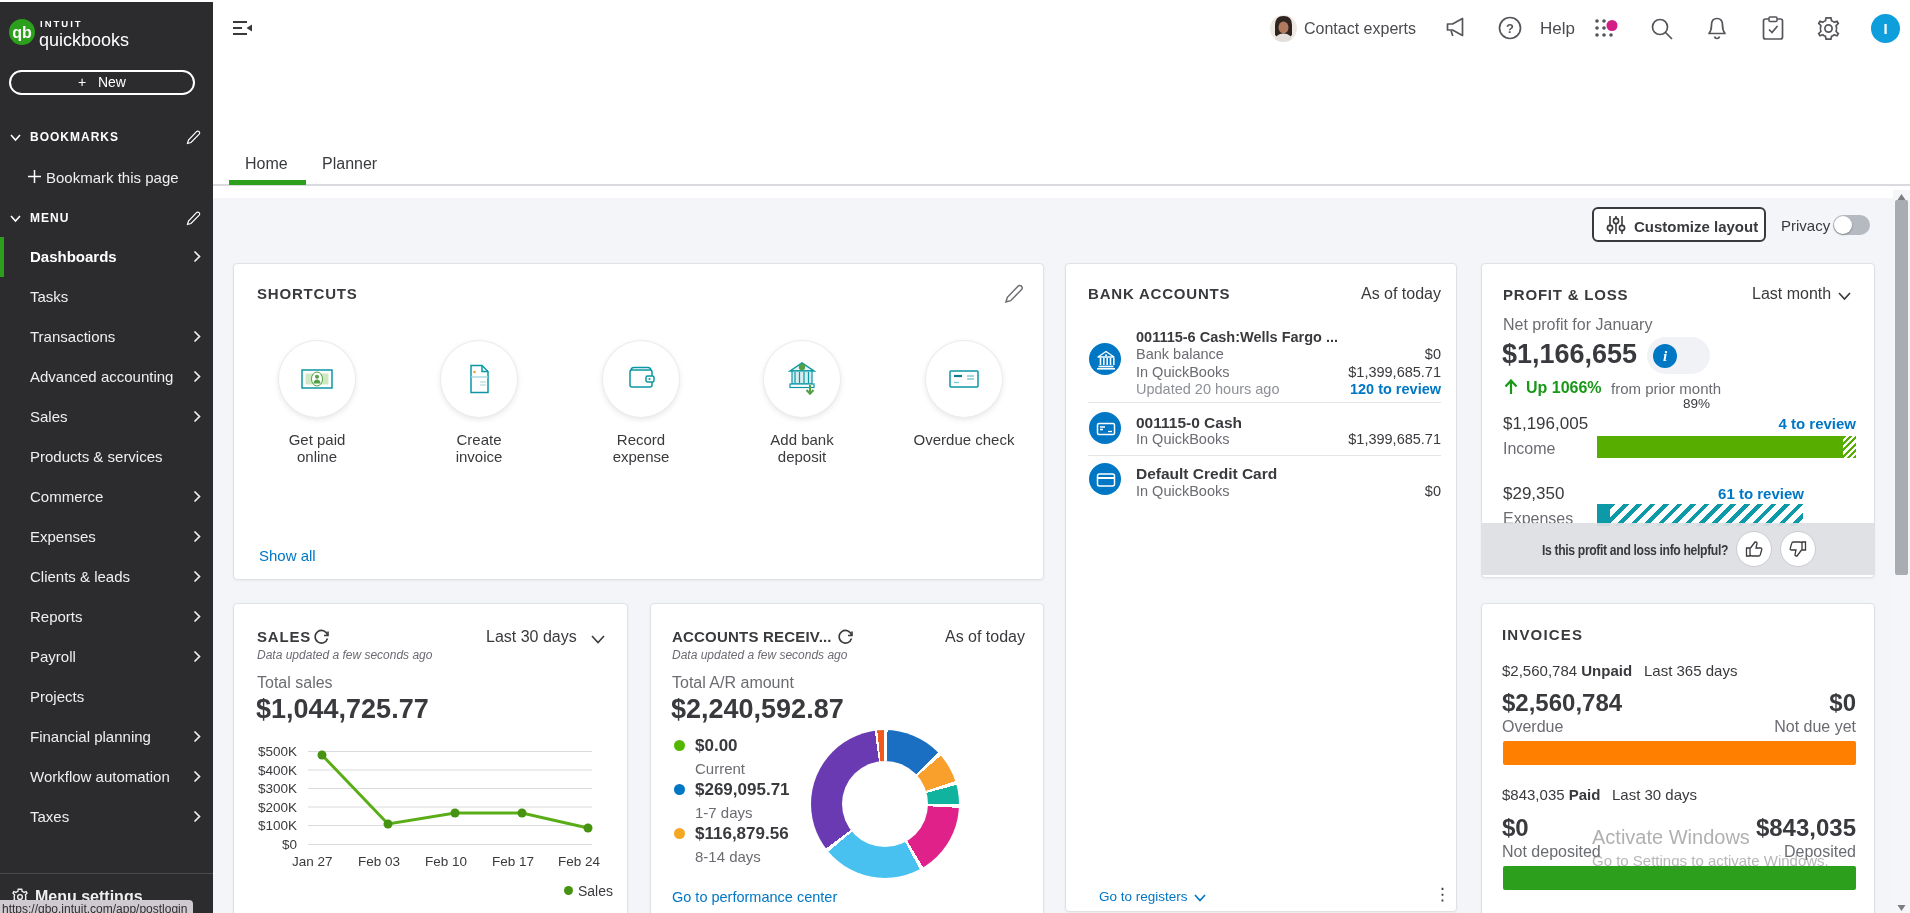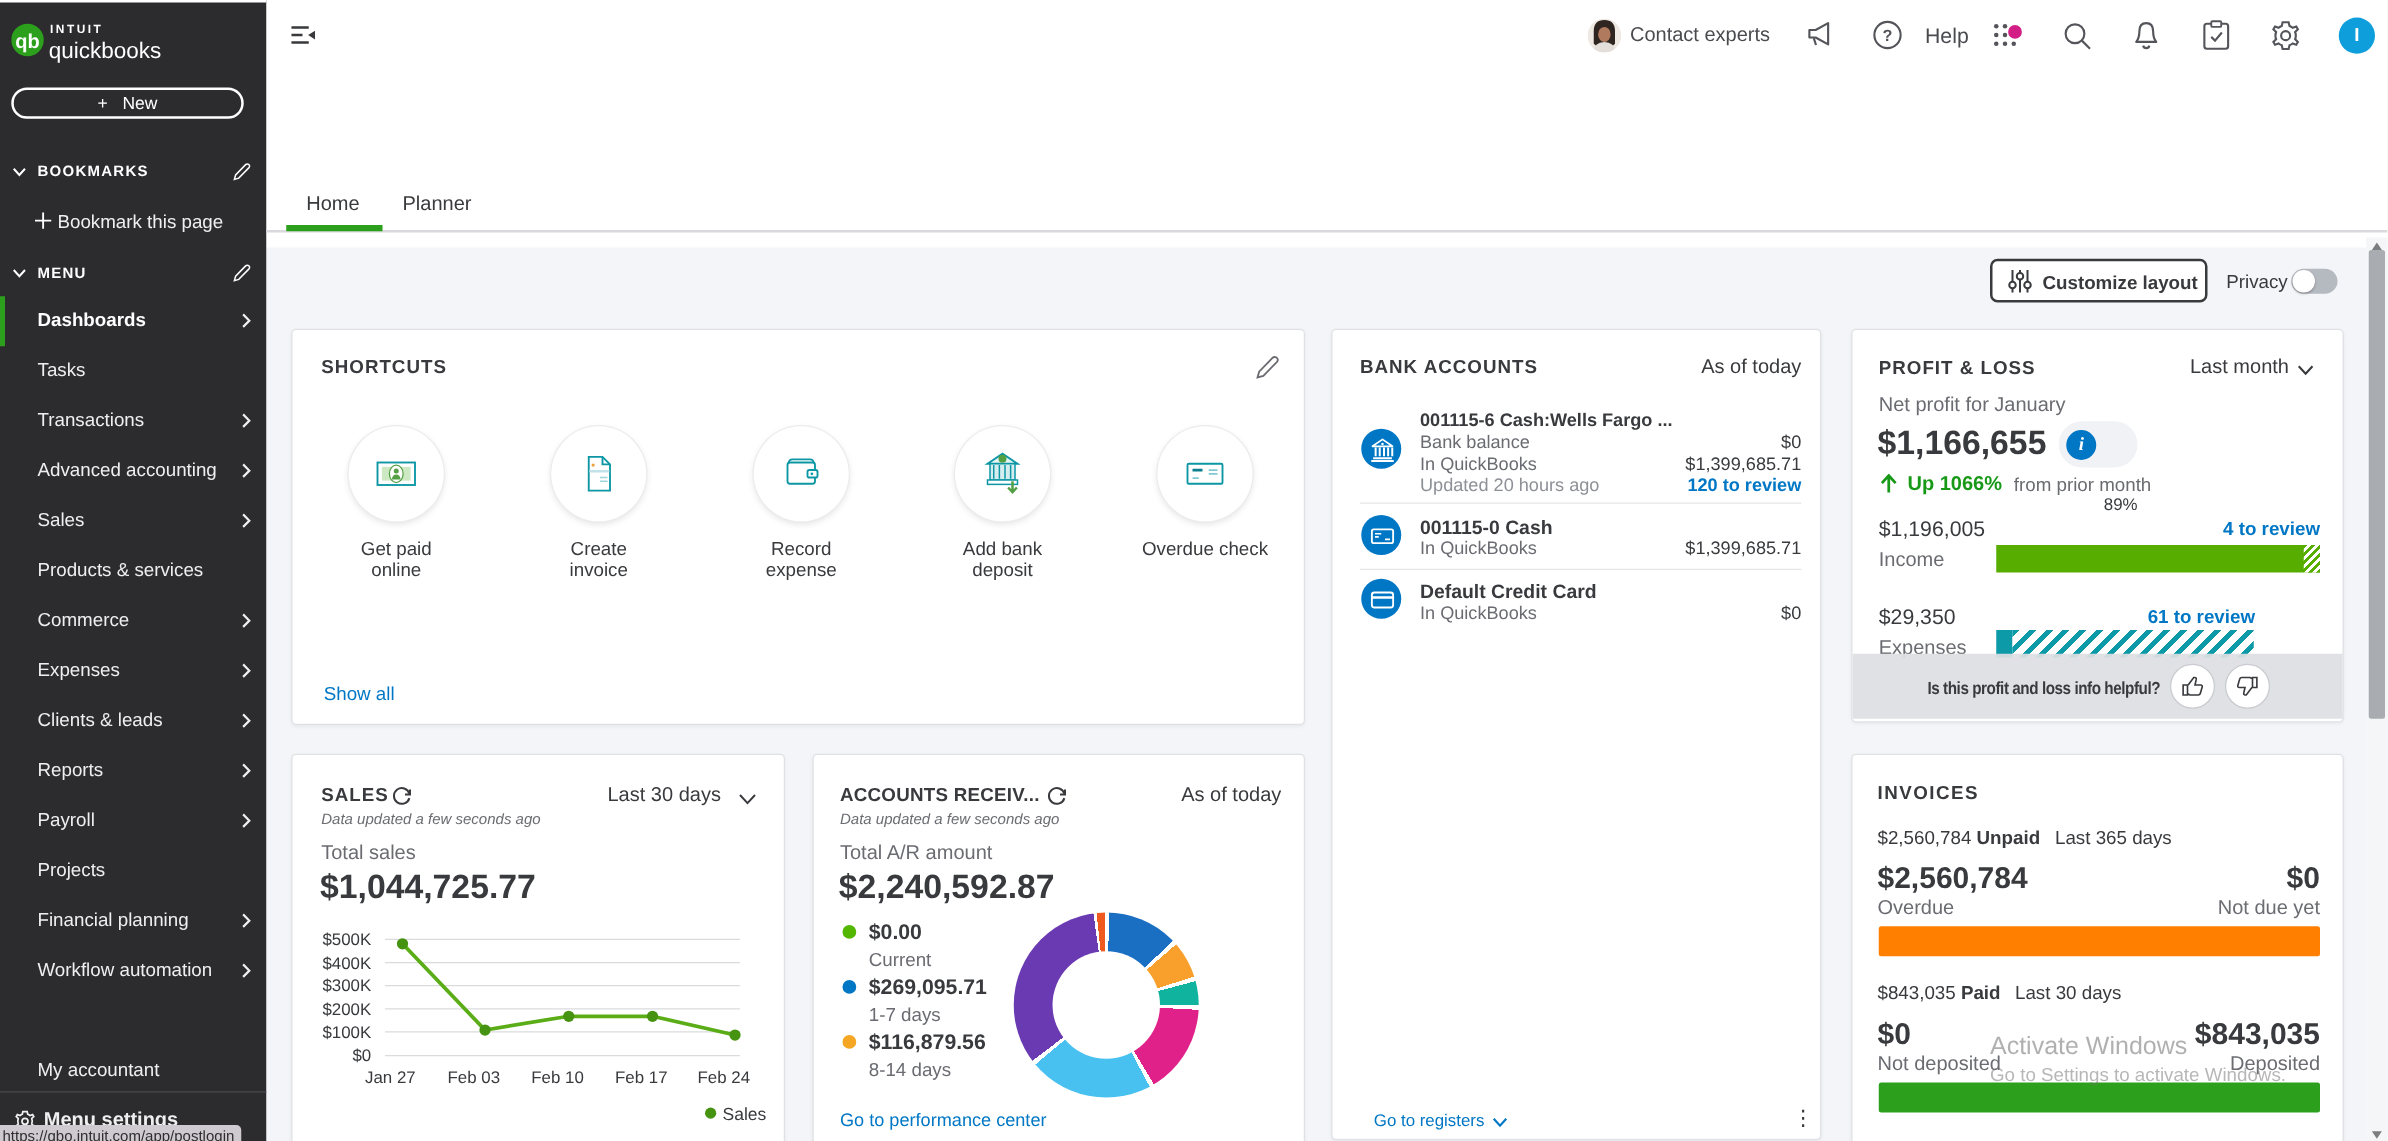--- a/index.html
+++ b/index.html
@@ -166,21 +166,23 @@
   <div class="navitem" style="top:637px">Payroll<svg class="arr">
         <path d="M1.5 1.5 L6.5 6.5 L1.5 11.5" stroke="#f0eff0" stroke-width="1.7" fill="none"></path>
       </svg></div>
   <div class="navitem" style="top:677px">Projects</div>
   <div class="navitem" style="top:717px">Financial planning<svg class="arr">
         <path d="M1.5 1.5 L6.5 6.5 L1.5 11.5" stroke="#f0eff0" stroke-width="1.7" fill="none"></path>
       </svg></div>
   <div class="navitem" style="top:757px">Workflow automation<svg class="arr">
         <path d="M1.5 1.5 L6.5 6.5 L1.5 11.5" stroke="#f0eff0" stroke-width="1.7" fill="none"></path>
       </svg></div>
-  <div class="navitem" style="top:837px">My accountant</div>
+  <div class="navitem" style="top:797px">Taxes<svg class="arr">
+        <path d="M1.5 1.5 L6.5 6.5 L1.5 11.5" stroke="#f0eff0" stroke-width="1.7" fill="none"></path>
+      </svg></div>
   <div id="menufoot">
     <svg class="abs" style="left:11px;top:14px" width="18" height="18" viewBox="0 0 18 18">
         <path d="M9 1.2 L10.7 1.2 L11.2 3.4 A6 6 0 0 1 13 4.4 L15.1 3.7 L16 5.2 L14.4 6.8 A6 6 0 0 1 14.4 11.2 L16 12.8 L15.1 14.3 L13 13.6 A6 6 0 0 1 11.2 14.6 L10.7 16.8 L7.3 16.8 L6.8 14.6 A6 6 0 0 1 5 13.6 L2.9 14.3 L2 12.8 L3.6 11.2 A6 6 0 0 1 3.6 6.8 L2 5.2 L2.9 3.7 L5 4.4 A6 6 0 0 1 6.8 3.4 L7.3 1.2 Z" fill="none" stroke="#f0eff0" stroke-width="1.4"></path>
         <circle cx="9" cy="9" r="2.4" fill="none" stroke="#f0eff0" stroke-width="1.4"></circle>
       </svg>
     <div class="navitem" style="font-size:16px;">Menu settings</div>
   </div>
   <div id="urltip">https://qbo.intuit.com/app/postlogin</div>
 </div>
 <div id="topdiv"></div>

